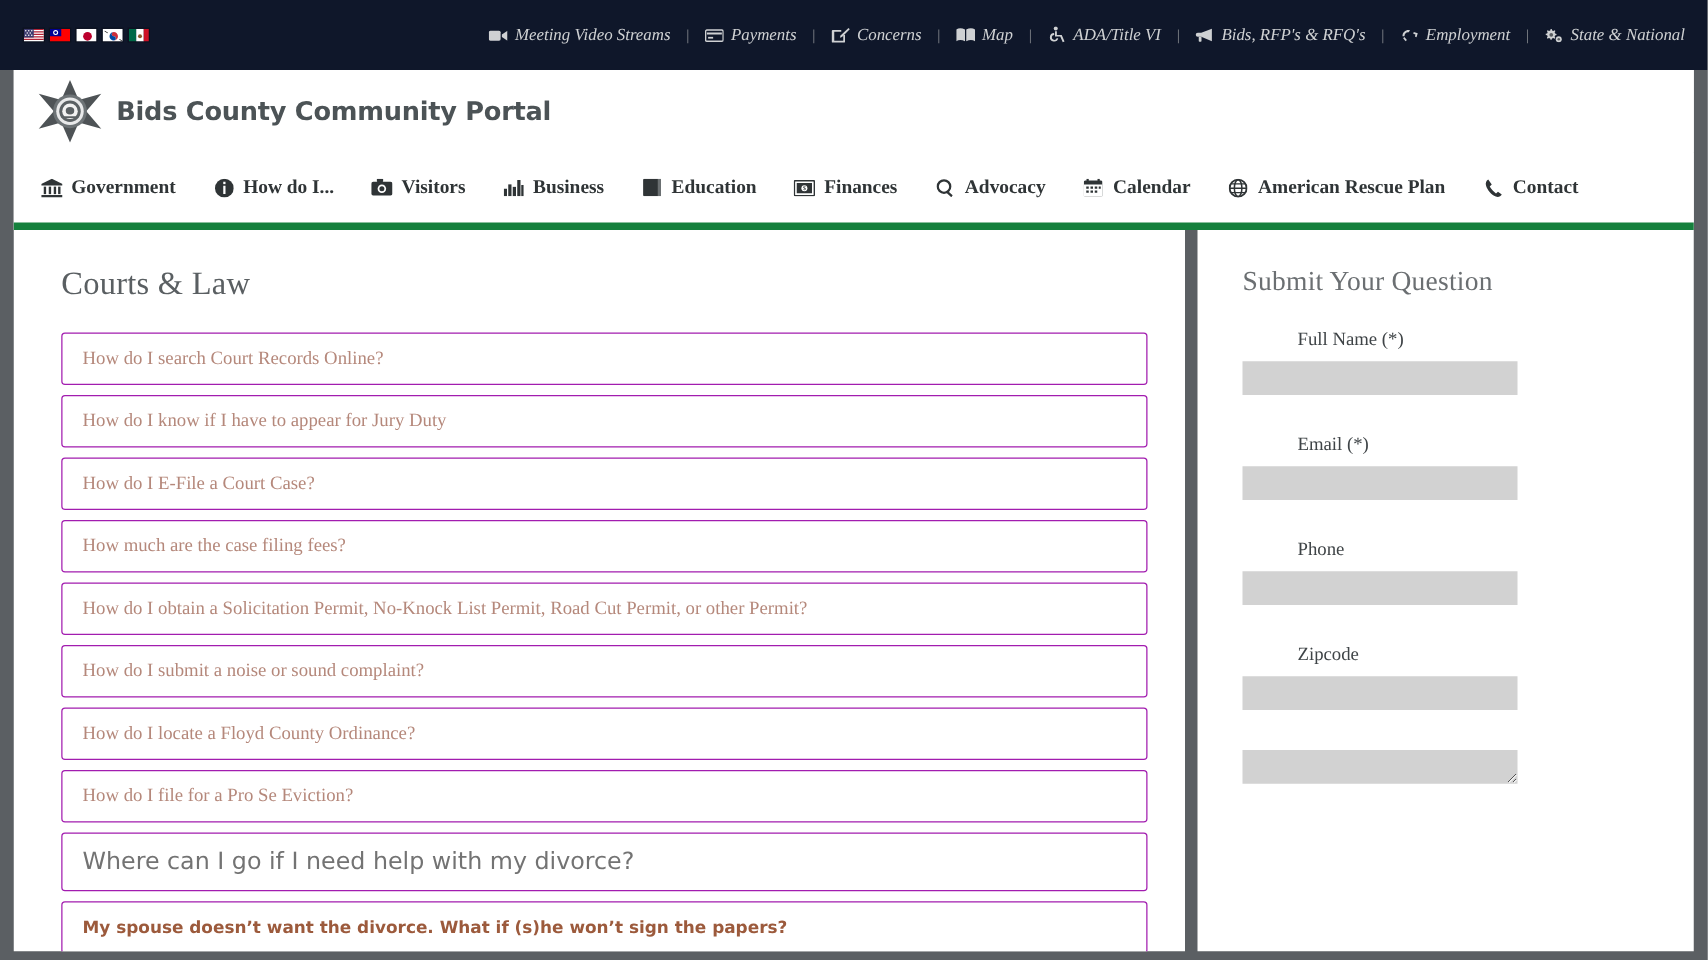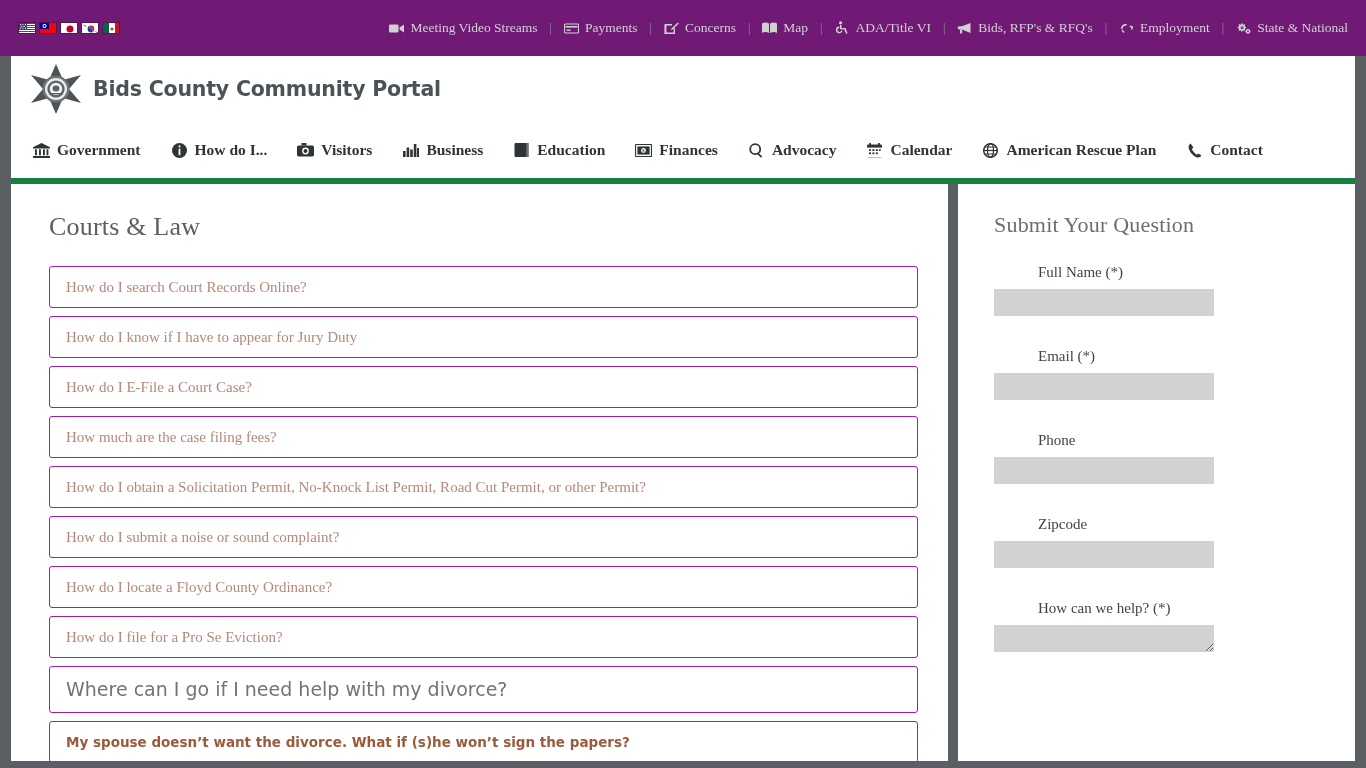--- a/index.html
+++ b/index.html
@@ -6,25 +6,26 @@
   html, body {
     width: 1366px; height: 768px;
     background: #5b5f63;
     font-family: "Liberation Serif", serif;
     overflow: hidden;
   }
 
   
   .topbar {
     height: 56px;
-    background: #701a75;
+    background: #0f172a;
     display: flex;
     align-items: center;
     padding: 0 14px 0 18px;
     position: relative;
+    font-style: italic;
   }
   .flags { display: flex; gap: 3px; align-items: center; }
   .flag {
     width: 18px; height: 12px;
     display: block;
     border: 1px solid rgba(0,0,0,.25);
     position: relative;
     overflow: hidden;
   }
   .flag svg { display: block; }
@@ -553,18 +554,17 @@
       <label class="field-label">Phone</label>
       <input class="field-input" type="text" placeholder="" style="">
     </div>
 
     <div class="field">
       <label class="field-label">Zipcode</label>
       <input class="field-input" type="text" placeholder="" style="">
     </div>
 
     <div class="field">
-      <label class="field-label">How can we help? (*)</label>
       <textarea class="field-input tall" placeholder="" style=""></textarea>
     </div>
   </div>
 
 </div>
 
 </body></html>

